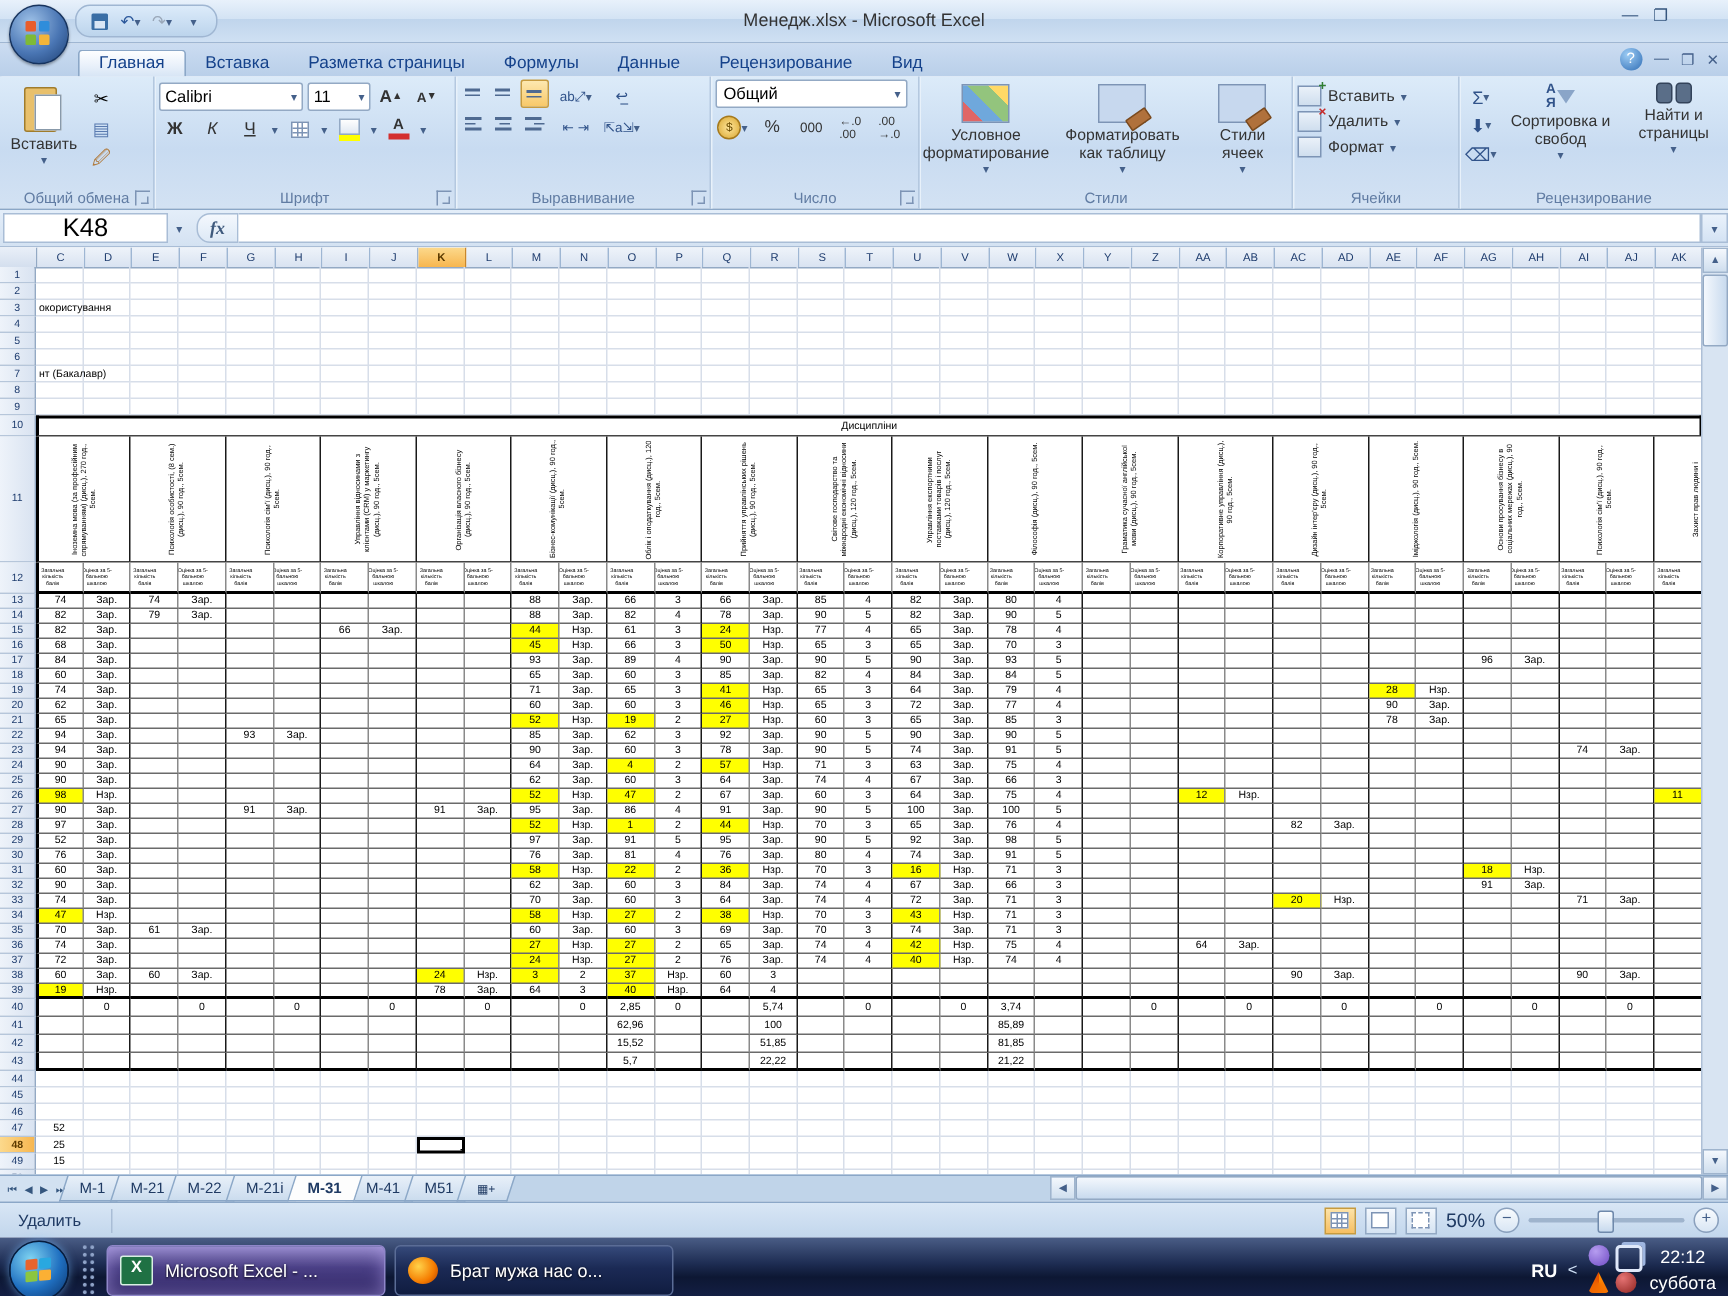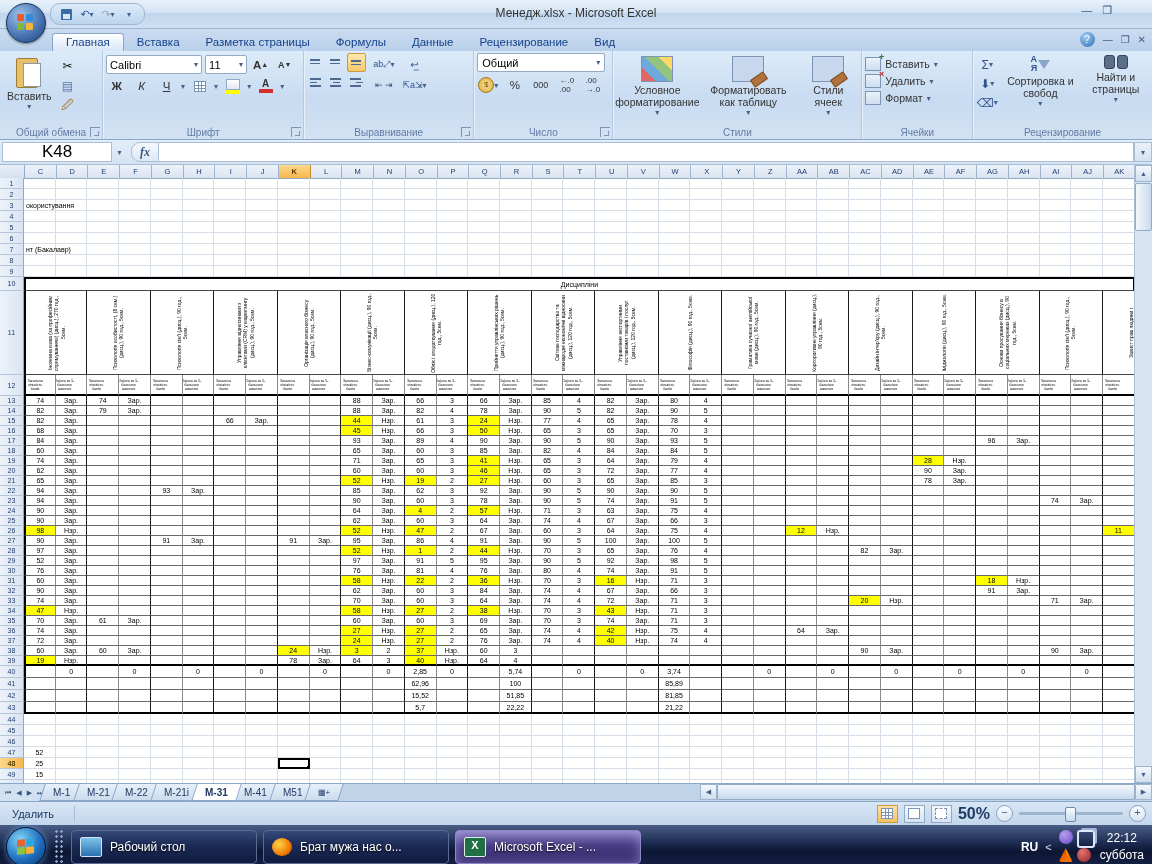--- a/index.html
+++ b/index.html
@@ -133,21 +133,21 @@
   #statusright{position:absolute;right:6px;display:flex;align-items:center;gap:6px;}
   .viewbtn{width:19px;height:16px;border:1px solid #93a9c4;background:linear-gradient(#f4f8fd,#d5e3f2);display:flex;align-items:center;justify-content:center;}
   .viewbtn.sel{background:linear-gradient(#fde3a7,#f6bf62);border-color:#c79b3f;}
   .vb-grid{width:10px;height:9px;background:
     linear-gradient(#7d94b5,#7d94b5) 0 3px/10px 1px no-repeat,
     linear-gradient(#7d94b5,#7d94b5) 0 6px/10px 1px no-repeat,
     linear-gradient(#7d94b5,#7d94b5) 3px 0/1px 9px no-repeat,
     linear-gradient(#7d94b5,#7d94b5) 6px 0/1px 9px no-repeat,
     #fff;border:1px solid #7d94b5;}
   .vb-page{width:10px;height:9px;background:#fff;border:1px solid #7d94b5;}
-  .zoomlbl{font-size:16px;font-weight:bold;}
+  .zoomlbl{font-size:13px;}
   .zbtn{width:15px;height:15px;border-radius:50%;border:1px solid #8aa0bd;background:linear-gradient(#f8fbfe,#d9e6f4);color:#44608a;font-size:11px;line-height:13px;text-align:center;}
   #ztrack{width:104px;height:3px;background:#9fb4cd;border-radius:2px;position:relative;}
   #zthumb{position:absolute;left:46px;top:-5px;width:9px;height:13px;background:linear-gradient(#f8fbfe,#c8daee);border:1px solid #6f89ab;border-radius:2px;}
   #ztick{position:absolute;left:52px;top:-3px;width:1px;height:9px;background:#7d94b5;}
 
   
   #taskbar{height:44px;background:linear-gradient(#4a5d86,#1d2c52 40%,#0d1733 60%,#16224a);display:flex;align-items:center;position:relative;}
   #startorb{width:38px;height:38px;border-radius:50%;margin:0 4px 0 6px;background:radial-gradient(circle at 35% 30%,#7fd4f2,#1f6fc0 55%,#0b2f66);border:1px solid #061c3d;position:relative;box-shadow:0 0 6px rgba(120,190,255,.6);}
   #startorb .flag{position:absolute;left:10px;top:11px;width:18px;height:16px;display:grid;grid-template-columns:8px 8px;grid-template-rows:7px 7px;gap:1px;transform:skewY(-6deg);}
   #startorb .flag i{border-radius:1px;}
@@ -2666,31 +2666,27 @@
     <div id="startorb">
       <span class="flag">
           <i class="f1"></i>
           <i class="f3"></i>
           <i class="f2"></i>
           <i class="f4"></i>
         </span>
     </div>
     <div id="qlsep"></div>
     <div id="taskbuttons" style="display:flex;">
-        <div class="taskbtn">
-          <span class="tbicon ic-desktop"></span>
-          <span class="tlabel">Рабочий стол</span>
+        <div class="taskbtn active">
+          <span class="tbicon ic-excel"></span>
+          <span class="tlabel">Microsoft Excel - ...</span>
         </div>
         <div class="taskbtn">
           <span class="tbicon ic-firefox"></span>
           <span class="tlabel">Брат мужа нас о...</span>
-        </div>
-        <div class="taskbtn active">
-          <span class="tbicon ic-excel"></span>
-          <span class="tlabel">Microsoft Excel - ...</span>
         </div>
       </div>
     <div id="tray">
       <span id="lang">RU</span>
       <span id="chev">&lt;</span>
       <span class="trayicons">
         <span class="ti ti-viber"></span>
         <span class="ti ti-win"></span>
         <span class="ti ti-avast"></span>
         <span class="ti ti-red"></span>

